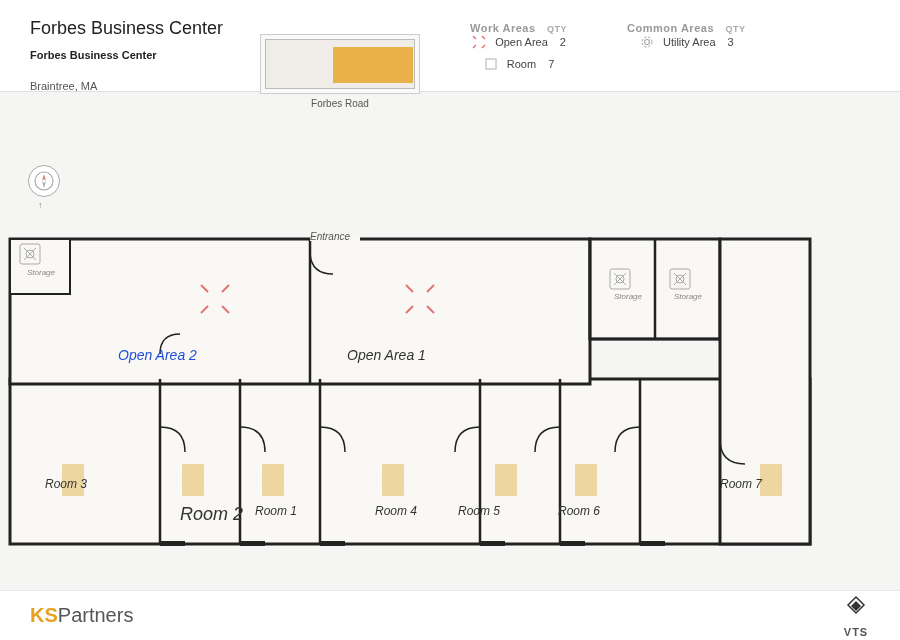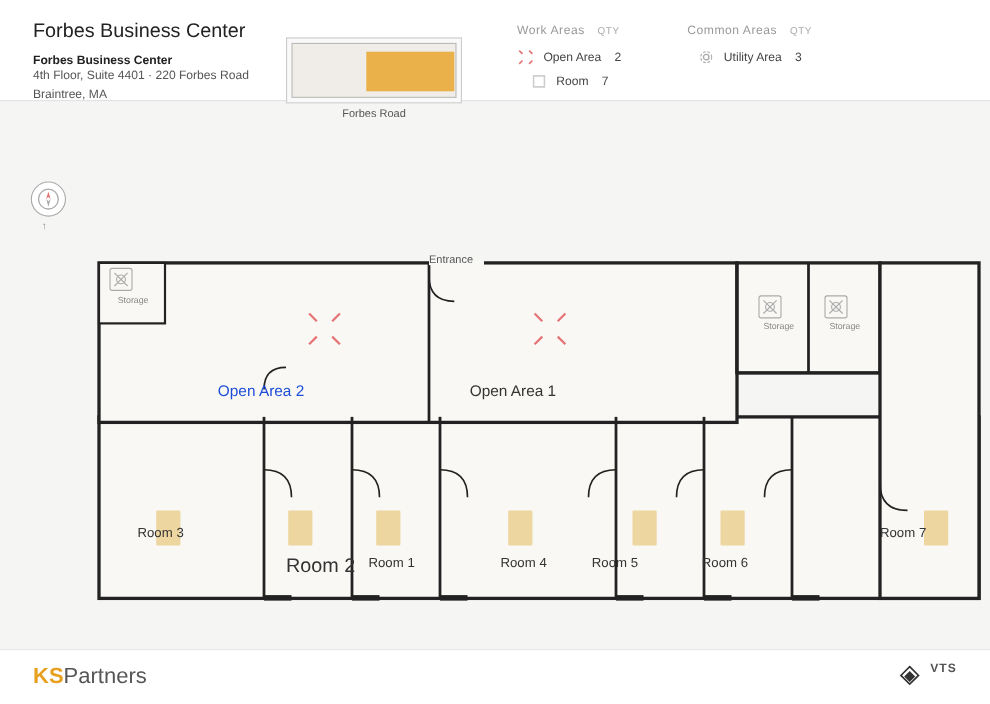--- a/index.html
+++ b/index.html
@@ -12,59 +12,59 @@
     .header-left .main-title { font-size: 18px; font-weight: 400; color: #222; margin-bottom: 10px; }
     .header-left .sub-title { font-size: 11px; font-weight: 700; color: #222; }
     .header-left .address { font-size: 11px; color: #555; line-height: 1.5; }
 
     .header-center { flex: 0 0 180px; display: flex; flex-direction: column; align-items: center; margin-left: 20px; margin-top: 16px; }
     .floor-plan-thumb { width: 160px; height: 60px; border: 1px solid #ccc; position: relative; background: #f9f9f9; overflow: hidden; }
     .thumb-road-label { font-size: 10px; color: #555; margin-top: 4px; text-align: center; }
 
     .header-legend { flex: 1; display: flex; margin-left: 40px; margin-top: 4px; gap: 60px; }
     .legend-section { }
-    .legend-title { font-size: 11px; color: #999; font-weight: 400; letter-spacing: 0.5px; margin-bottom: 10px; }
+    .legend-title { font-size: 11px; color: #999; font-weight: 700; letter-spacing: 0.5px; margin-bottom: 0; }
     .legend-title span.qty-label { font-size: 9px; color: #aaa; margin-left: 8px; text-transform: uppercase; }
     .legend-item { display: flex; align-items: center; gap: 8px; margin-bottom: 6px; font-size: 11px; color: #444; justify-content: center; }
     .legend-icon { width: 16px; height: 16px; display: flex; align-items: center; justify-content: center; }
     .legend-qty { font-size: 11px; color: #444; margin-left: 4px; }
 
     
     .compass { position: absolute; top: 165px; left: 28px; width: 32px; height: 32px; border: 1.5px solid #aaa; border-radius: 50%; display: flex; align-items: center; justify-content: center; background: #fff; }
     .compass-label { position: absolute; top: 200px; left: 38px; font-size: 9px; color: #888; }
 
     
-    #floorplan { position: absolute; top: 148px; left: 0; right: 0; bottom: 50px; display: flex; align-items: center; justify-content: flex-end; }
+    #floorplan { position: absolute; top: 148px; left: 0; right: 0; bottom: 50px; display: flex; align-items: center; justify-content: flex-start; font-style: italic; }
 
     .fp-container { position: relative; width: 820px; height: 380px; }
 
     
     .fp-svg { position: absolute; top: 0; left: 0; width: 100%; height: 100%; }
 
     
     #footer { position: absolute; bottom: 0; left: 0; right: 0; height: 50px; background: #fff; display: flex; align-items: center; justify-content: space-between; padding: 0 30px; border-top: 1px solid #e8e8e8; }
     .footer-brand { font-size: 20px; font-weight: 700; }
     .footer-brand .ks { color: #e8a020; }
     .footer-brand .partners { color: #555; font-weight: 400; }
-    .footer-vts { display: flex; gap: 5px; }
+    .footer-vts { display: flex; align-items: center; gap: 5px; flex-direction: column; }
     .vts-text { font-size: 11px; color: #555; font-weight: 600; letter-spacing: 1px; }
 
     
     .thumb-outline { position: absolute; top: 4px; left: 4px; right: 4px; bottom: 4px; border: 1.5px solid #bbb; background: #f0ede8; }
     .thumb-highlight { position: absolute; top: 12px; left: 72px; width: 80px; height: 36px; background: #e8a020; opacity: 0.8; }
   </style>
 </head>
 <body>
 
 <div id="header">
   <div class="header-left">
     <div class="main-title">Forbes Business Center</div>
     <div class="sub-title">Forbes Business Center</div>
     <div class="address">
-      <span>4th Floor, Suite 4401 · 220 Forbes Road</span><br>
+      <br>
       <span>Braintree, MA</span>
     </div>
   </div>
 
   <div class="header-center">
     <div class="floor-plan-thumb">
       <div class="thumb-outline"></div>
       <div class="thumb-highlight"></div>
     </div>
     <div class="thumb-road-label">Forbes Road</div>

